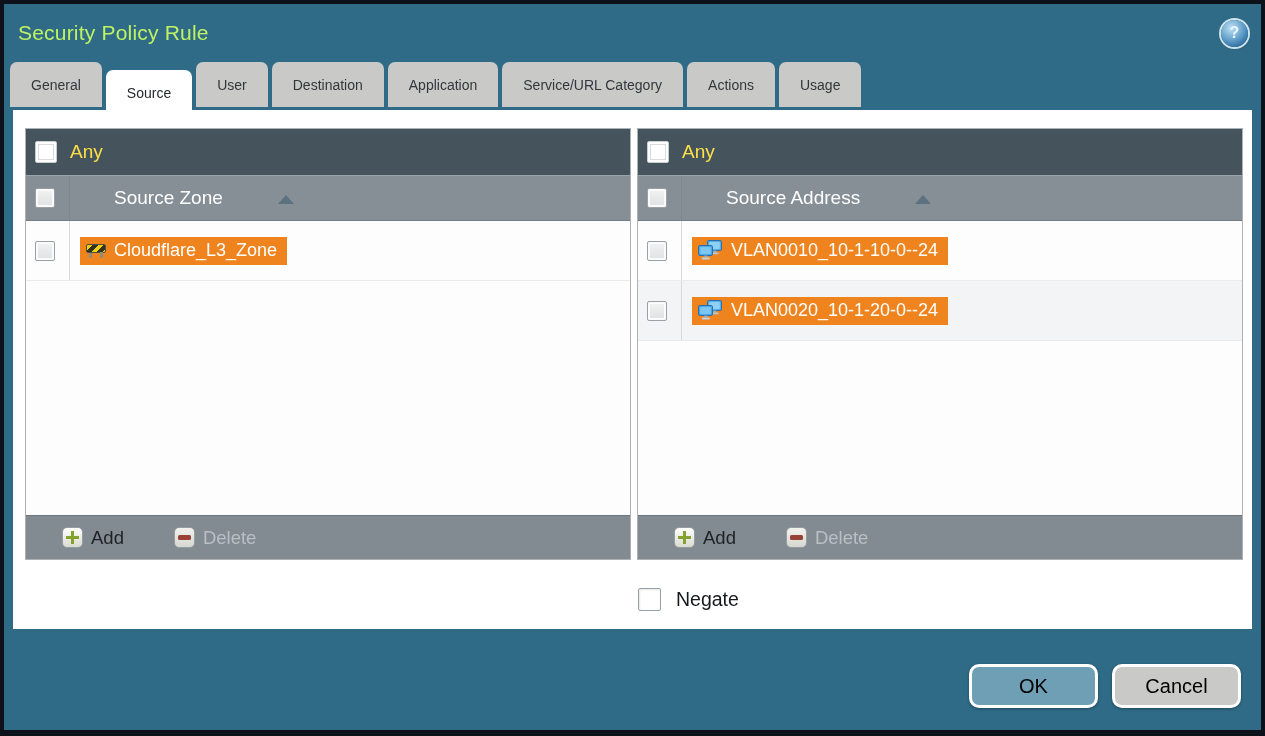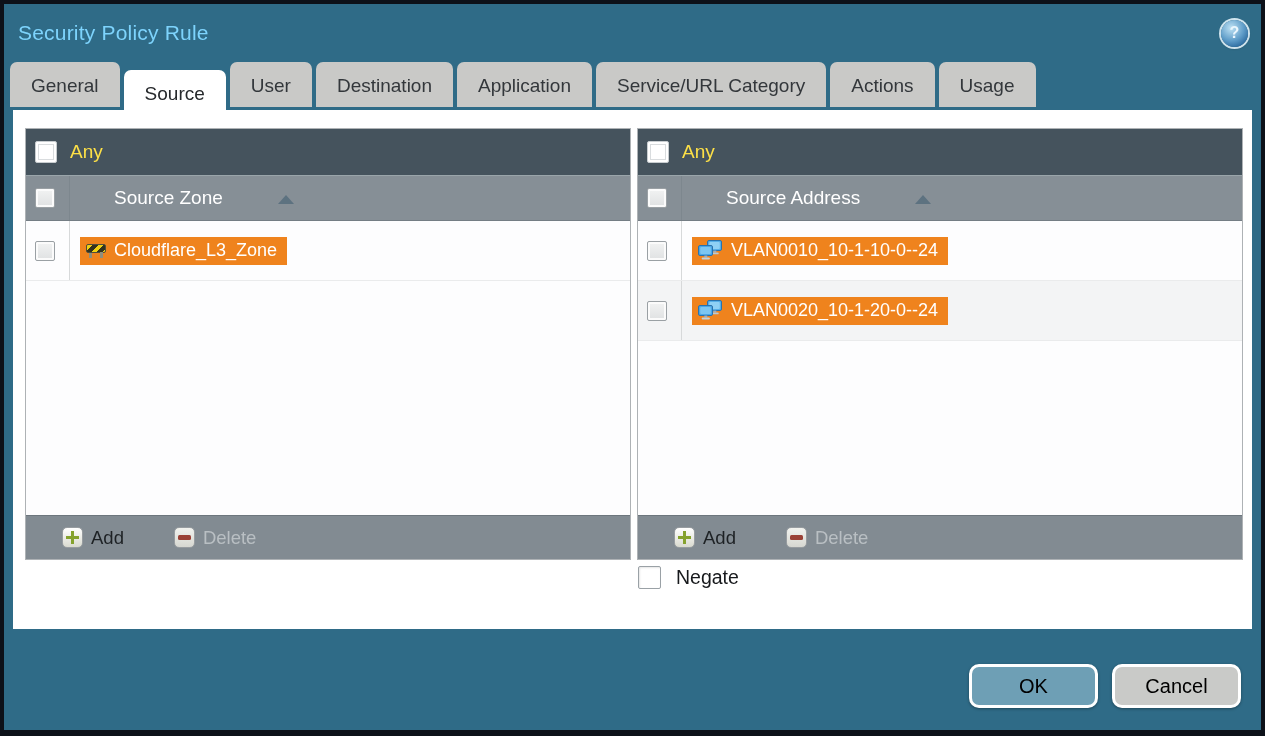--- a/index.html
+++ b/index.html
@@ -13,36 +13,36 @@
     overflow: hidden;
     position: relative;
   }
 
   
   .titlebar {
     height: 58px;
     display: flex; align-items: center; justify-content: space-between;
     padding: 0 13px 0 14px;
   }
-  .title { color: #7dd3fc; font-size: 21px; letter-spacing: .2px; }
+  .title { color: #bef264; font-size: 21px; letter-spacing: .2px; }
   .help-icon {
     width: 27px; height: 27px; border-radius: 50%;
     background: radial-gradient(circle at 38% 30%, #bfe2f4, #5e9cc8 50%, #226197 85%);
     box-shadow: 0 0 0 2px rgba(225,242,250,.9), 0 1px 3px rgba(0,0,0,.45);
     display: flex; align-items: center; justify-content: center;
     color: #eaf6fd; font-size: 16px; font-weight: bold; cursor: pointer;
   }
 
   
   .tabs { display: flex; align-items: flex-start; height: 48px; margin-left: 6px; }
   .tab {
     height: 45px; line-height: 47px;
     padding: 0 21px;
     background: #c9c9c7; color: #33373b;
-    font-size: 19px;
+    font-size: 14px;
     border-radius: 7px 7px 0 0;
     margin-right: 4px;
     cursor: pointer;
     white-space: nowrap;
   }
   .tab.active { height: 48px; background: #ffffff; color: #26292c; position: relative; z-index: 2; margin-top: 8px; }
 
   
   .content {
     background: #ffffff;
@@ -138,21 +138,21 @@
   .tool-btn.disabled { color: #b9bfc3; cursor: default; }
   .icon-sq {
     width: 21px; height: 21px; border-radius: 5px;
     background: linear-gradient(#ffffff, #d9dacf);
     border: 1px solid #979ca0;
     display: flex; align-items: center; justify-content: center;
   }
   .tool-btn.disabled .icon-sq { background: linear-gradient(#f1f2ee, #d6d7d1); }
 
   
-  .negate-row { display: flex; margin-top: 6px; }
+  .negate-row { display: flex; margin-top: 28px; }
   .negate-row .half { flex: 1 1 50%; }
   .negate { display: flex; align-items: center; gap: 15px; font-size: 19.5px; color: #17191c; margin-left: 4px; }
   .cb-negate {
     width: 23px; height: 23px; background: #fff;
     border: 1px solid #9aa1a6; border-radius: 2px;
     box-shadow: inset 1px 1px 2px rgba(0,0,0,.10);
     cursor: pointer;
   }
 
   

